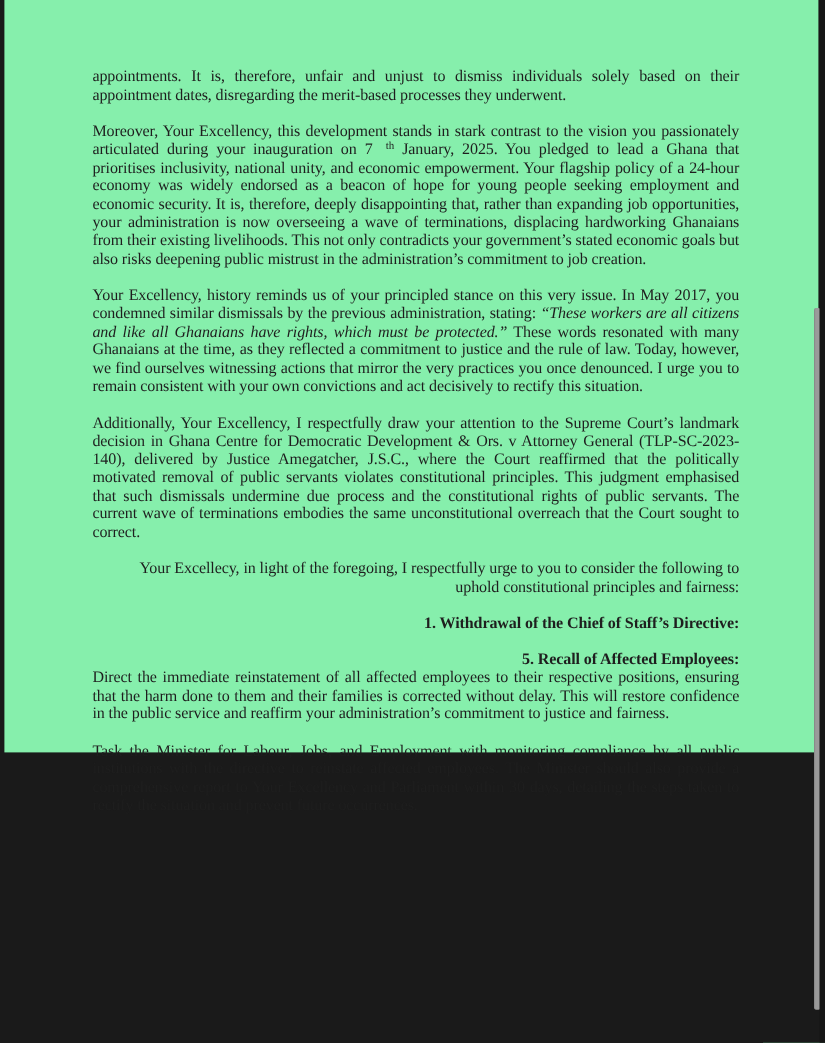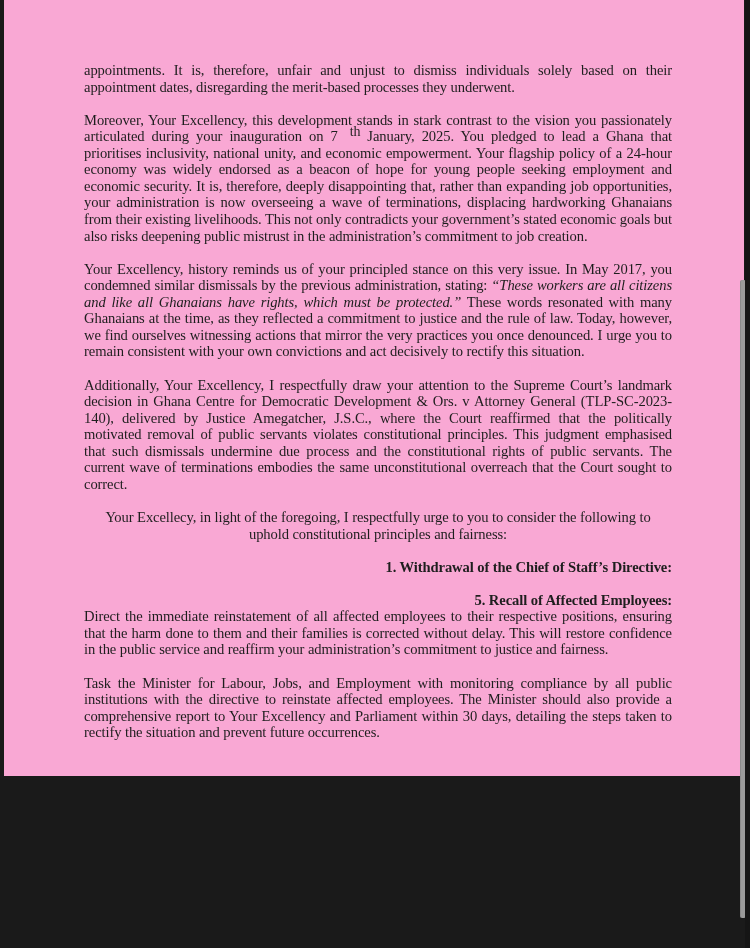--- a/index.html
+++ b/index.html
@@ -3,36 +3,36 @@
   <meta charset="utf-8">
   <style>
     html, body { margin: 0; padding: 0; }
     body {
       width: 750px; height: 948px; overflow: hidden;
       background: #1a1a1a;
       position: relative;
       font-family: "Liberation Serif", "DejaVu Serif", serif;
     }
     .page {
-      position: absolute; left: 4px; top: 0; width: 740px; height: 776px;
-      background: #f9a8d4;
+      position: absolute; left: 4px; top: 0; width: 740px; height: 684px;
+      background: #86efac;
     }
     .content {
       position: absolute; left: 80px; top: 62px; width: 588px;
       color: #1e1e1e;
       font-size: 14.6px;
       line-height: 16.55px;
       letter-spacing: -0.1px;
     }
     .para { margin: 0 0 16.6px 0; text-align: justify; }
-    .para.left { text-align: center; }
+    .para.left { text-align: right; }
     .heading { font-weight: bold; margin: 0; text-align: right; }
     .section { margin: 0 0 16.6px 0; }
     em { font-style: italic; }
-    sup { font-size: 14px; line-height: 0; vertical-align: 5px; margin-left: 12px; }
+    sup { font-size: 10px; line-height: 0; vertical-align: 5px; margin-left: 12px; }
     .scrollbar-thumb {
       position: absolute; right: 4px; top: 280px; width: 5px; height: 638px;
       background: #9a9a9a; border-radius: 2px;
       border-left: 1px solid #8a8a8a;
     }
     .right-frame {
       position: absolute; right: 0; top: 0; width: 5px; height: 948px; background: #151515;
     }
   </style>
 </head>

